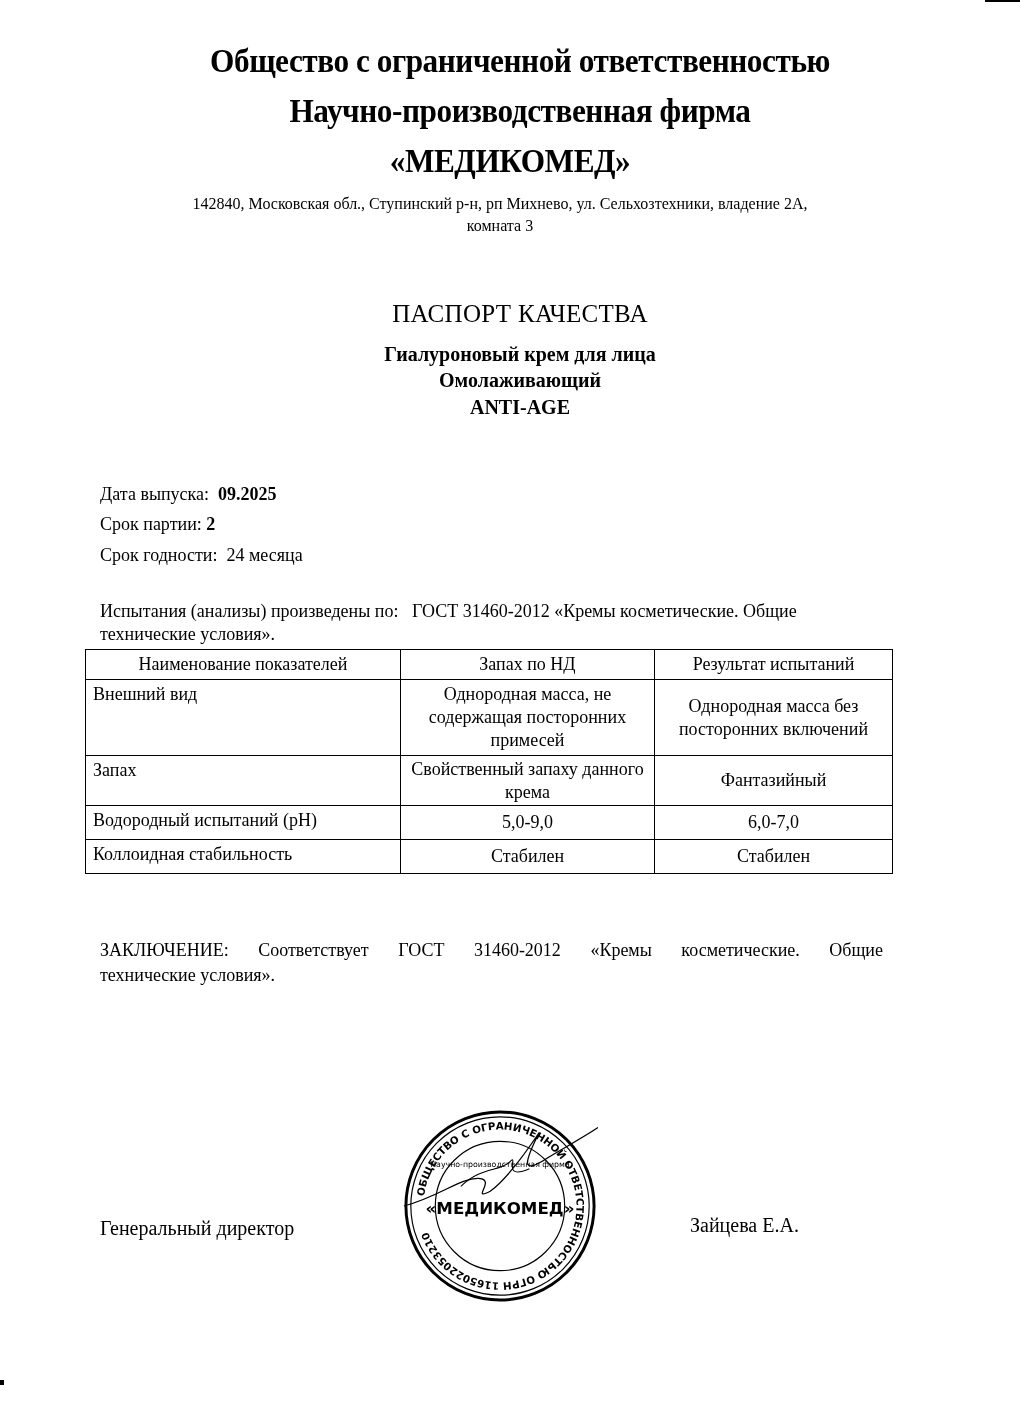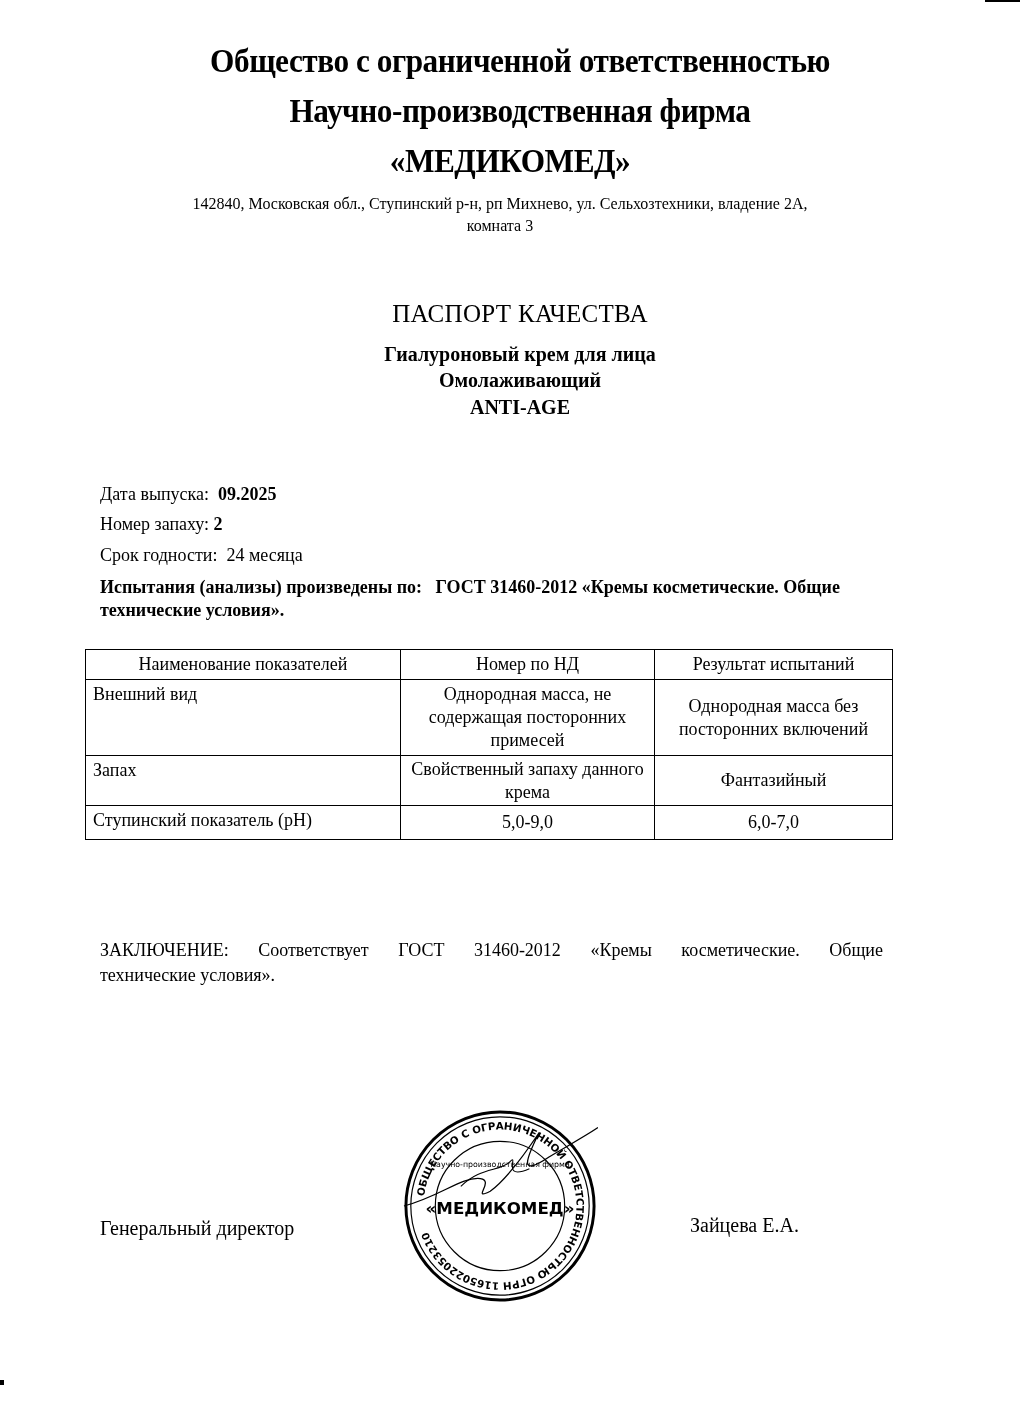--- a/index.html
+++ b/index.html
@@ -22,21 +22,21 @@
   #doc-title { top: 300px; left: 0; width: 1040px; font-size: 25px; letter-spacing: 0.3px; }
   .product { left: 0; width: 1040px; font-weight: bold; font-size: 20px; line-height: 27px; }
   #prod1 { top: 341px; }
   #prod2 { top: 367px; }
   #prod3 { top: 394px; }
   .field { left: 100px; font-size: 18px; }
   .field b { font-weight: bold; margin-top: 16px; }
   #f-date { top: 484px; }
   #f-batch { top: 514px; }
   #f-shelf { top: 545px; }
-  #f-tests { top: 576px; width: 785px; line-height: 23px; font-weight: bold; }
+  #f-tests { top: 600px; width: 785px; line-height: 23px; }
   table {
     position: absolute; top: 649px; left: 85px; width: 808px;
     border-collapse: collapse; font-size: 18px;
   }
   td, th { border: 1px solid #000; padding: 0 7px; font-weight: normal; vertical-align: middle; line-height: 23px; }
   th { height: 29px; text-align: center; }
   td.name { vertical-align: top; text-align: left; padding-top: 3px; }
   td.c { text-align: center; }
   .col1 { width: 300px; }
   .col2 { width: 239px; }
@@ -73,55 +73,60 @@
 <div class="abs center" id="doc-title">ПАСПОРТ КАЧЕСТВА</div>
 <div class="abs center product" id="prod1">Гиалуроновый крем для лица</div>
 <div class="abs center product" id="prod2">Омолаживающий</div>
 <div class="abs center product" id="prod3">ANTI-AGE</div>
 
 <div class="abs field" id="f-date">
   <span>Дата выпуска:</span>&nbsp;
   <b>09.2025</b>
 </div>
 <div class="abs field" id="f-batch">
-  <span>Номер запаху:</span>
+  <span>Срок партии:</span>
   <b>2</b>
 </div>
 <div class="abs field" id="f-shelf">
   <span>Срок годности:</span>&nbsp;
   <span>24 месяца</span>
 </div>
 <div class="abs field" id="f-tests">
   <span>Испытания  (анализы) произведены по:</span>&nbsp;&nbsp;
   <span>ГОСТ 31460-2012 «Кремы косметические. Общие технические условия».</span>
 </div>
 
 <table>
   <thead>
     <tr>
       <th class="col1">Наименование показателей</th>
-      <th class="col2">Номер по НД</th>
+      <th class="col2">Запах по НД</th>
       <th class="col3">Результат испытаний</th>
     </tr>
   </thead>
   <tbody>
     <tr class="r1">
       <td class="name">Внешний вид</td>
       <td class="c">Однородная масса, не содержащая посторонних примесей</td>
       <td class="c">Однородная масса без посторонних включений</td>
     </tr>
     <tr class="r3">
       <td class="name">Запах</td>
       <td class="c">Свойственный запаху данного крема</td>
       <td class="c">Фантазийный</td>
     </tr>
     <tr class="r4">
-      <td class="name">Ступинский показатель (pH)</td>
+      <td class="name">Водородный испытаний (pH)</td>
       <td class="c">5,0-9,0</td>
       <td class="c">6,0-7,0</td>
+    </tr>
+    <tr class="r5">
+      <td class="name">Коллоидная стабильность</td>
+      <td class="c">Стабилен</td>
+      <td class="c">Стабилен</td>
     </tr>
   </tbody>
 </table>
 
 <div class="abs" id="conclusion">
   <span class="first">ЗАКЛЮЧЕНИЕ: Соответствует ГОСТ 31460-2012 «Кремы косметические. Общие</span>
   <span>технические условия».</span>
 </div>
 
 <div class="abs" id="director-label">Генеральный директор</div>

